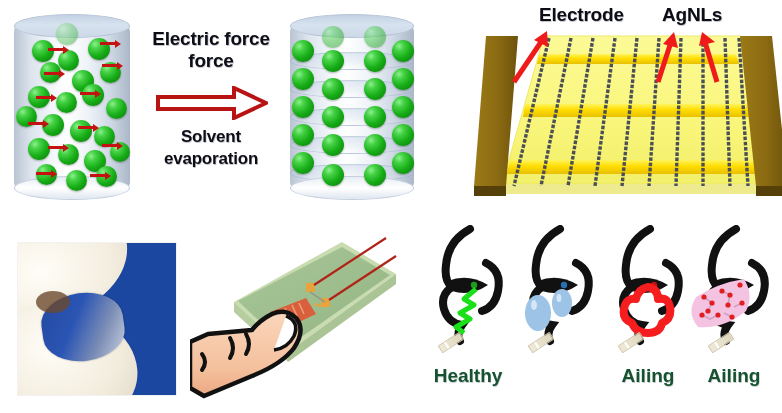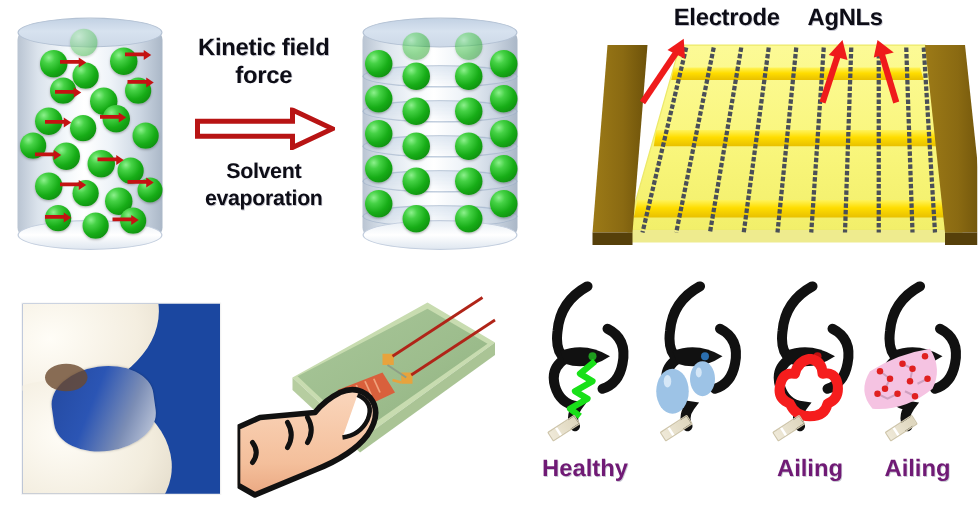--- a/index.html
+++ b/index.html
@@ -80,21 +80,21 @@
     box-shadow:0 0 2px rgba(0,0,0,.3);
   }
 
   
   .finger-panel{position:absolute;}
 
   
   .face-cell{position:absolute;width:84px;height:160px;}
   .face-lbl{
     position:absolute;left:0;width:100%;text-align:center;
-    font-weight:bold;font-size:19px;color:#701a75;
+    font-weight:bold;font-size:19px;color:#14532d;
     text-shadow:0.6px 0.6px 0 rgba(150,150,170,.5);
   }
   .strip{
     position:absolute;width:26px;height:9px;border-radius:1px;
     background:linear-gradient(90deg,#efe9d8,#ded6bd);
     border:1px solid #cfc6ab;transform:rotate(-33deg);
     box-sizing:border-box;
   }
   .strip:before{
     content:"";position:absolute;left:6px;top:0;width:2px;height:100%;
@@ -144,21 +144,21 @@
       <div class="rarrow" style="left:22px;top:82px;width:16px;"></div>
       <div class="rarrow" style="left:66px;top:78px;width:16px;"></div>
       <div class="rarrow" style="left:14px;top:108px;width:16px;"></div>
       <div class="rarrow" style="left:64px;top:112px;width:16px;"></div>
       <div class="rarrow" style="left:34px;top:132px;width:16px;"></div>
       <div class="rarrow" style="left:88px;top:130px;width:16px;"></div>
       <div class="rarrow" style="left:22px;top:158px;width:16px;"></div>
       <div class="rarrow" style="left:76px;top:160px;width:16px;"></div>
     </div>
 
-    <div class="lbl" style="left:148px;top:28px;font-size:19px;line-height:22px;text-align:center;width:126px;white-space:normal;">Kinetic field force</div>
+    <div class="lbl" style="left:148px;top:28px;font-size:19px;line-height:22px;text-align:center;width:126px;white-space:normal;">Electric force force</div>
 
     <div class="bigarrow" style="left:156px;top:86px;width:112px;height:34px;">
       <svg width="112" height="34" viewBox="0 0 112 34">
         <polygon points="2,11 78,11 78,2 110,17 78,32 78,23 2,23" fill="#ffffff" stroke="#b81414" stroke-width="4" stroke-linejoin="miter"></polygon>
       </svg>
     </div>
 
     <div class="lbl" style="left:140px;top:126px;font-size:17px;line-height:22px;text-align:center;width:142px;white-space:normal;">Solvent evaporation</div>
 
     <div class="cyl" style="left:290px;top:14px;width:124px;height:186px;">
@@ -199,21 +199,21 @@
       <div class="np" style="left:2px;top:138px;width:22px;height:22px;"></div>
       <div class="np" style="left:32px;top:150px;width:22px;height:22px;"></div>
       <div class="np" style="left:74px;top:150px;width:22px;height:22px;"></div>
       <div class="np" style="left:102px;top:138px;width:22px;height:22px;"></div>
     </div>
   </div>
 
   <div class="panel" style="left:440px;top:0;width:342px;height:215px;">
 
     <div class="lbl" style="left:99px;top:4px;font-size:19px;">Electrode</div>
-    <div class="lbl" style="left:206px;top:4px;font-size:19px;">AgNLs</div>
+    <div class="lbl" style="left:222px;top:4px;font-size:19px;">AgNLs</div>
 
     <svg width="342" height="215" viewBox="0 0 342 215" style="position:absolute;left:0;top:0;">
       <defs>
         <linearGradient id="subg" x1="0" y1="0" x2="0" y2="1">
           <stop offset="0" stop-color="#fcfa96"></stop>
           <stop offset="55%" stop-color="#f9f67c"></stop>
           <stop offset="100%" stop-color="#f2ef6a"></stop>
         </linearGradient>
         <linearGradient id="barg" x1="0" y1="0" x2="0" y2="1">
           <stop offset="0" stop-color="#fff45c"></stop>

